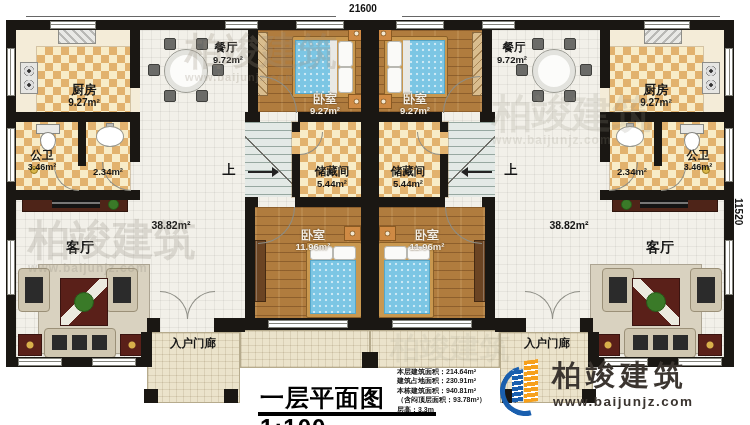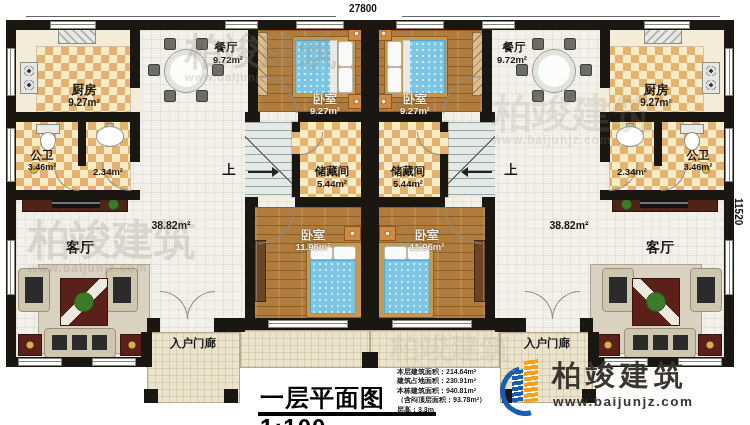--- a/index.html
+++ b/index.html
@@ -45,21 +45,21 @@
   .dimline{position:absolute;height:1px;background:#666;}
   .stat-row{white-space:nowrap;}
 </style>
 </head>
 <body>
 
 <div id="stage">
 
   <div class="dimline" style="left:26px;top:16px;width:310px;"></div>
   <div class="dimline" style="left:402px;top:16px;width:318px;"></div>
-  <div class="abs" style="left:338px;top:3px;width:50px;text-align:center;font-size:10px;font-weight:700;color:#111;">27800</div>
+  <div class="abs" style="left:338px;top:3px;width:50px;text-align:center;font-size:10px;font-weight:700;color:#111;">21600</div>
 
   <div class="abs" style="left:733px;top:198px;height:56px;writing-mode:vertical-rl;font-size:10px;font-weight:700;color:#111;">11520</div>
 
   <div class="unit">
 
     <div class="tile" style="left:10px;top:10px;width:345px;height:327px;"></div>
 
     <div class="cream" style="left:10px;top:10px;width:124px;height:92px;"></div>
     <div class="checker" style="left:31px;top:27px;width:93px;height:65px;"></div>
     <div class="abs" style="left:52px;top:8px;width:36px;height:14px;background:repeating-linear-gradient(45deg,#b9b9b6 0 2px,#e9e9e6 2px 6px);border:1px solid #8d8d88;"></div>

